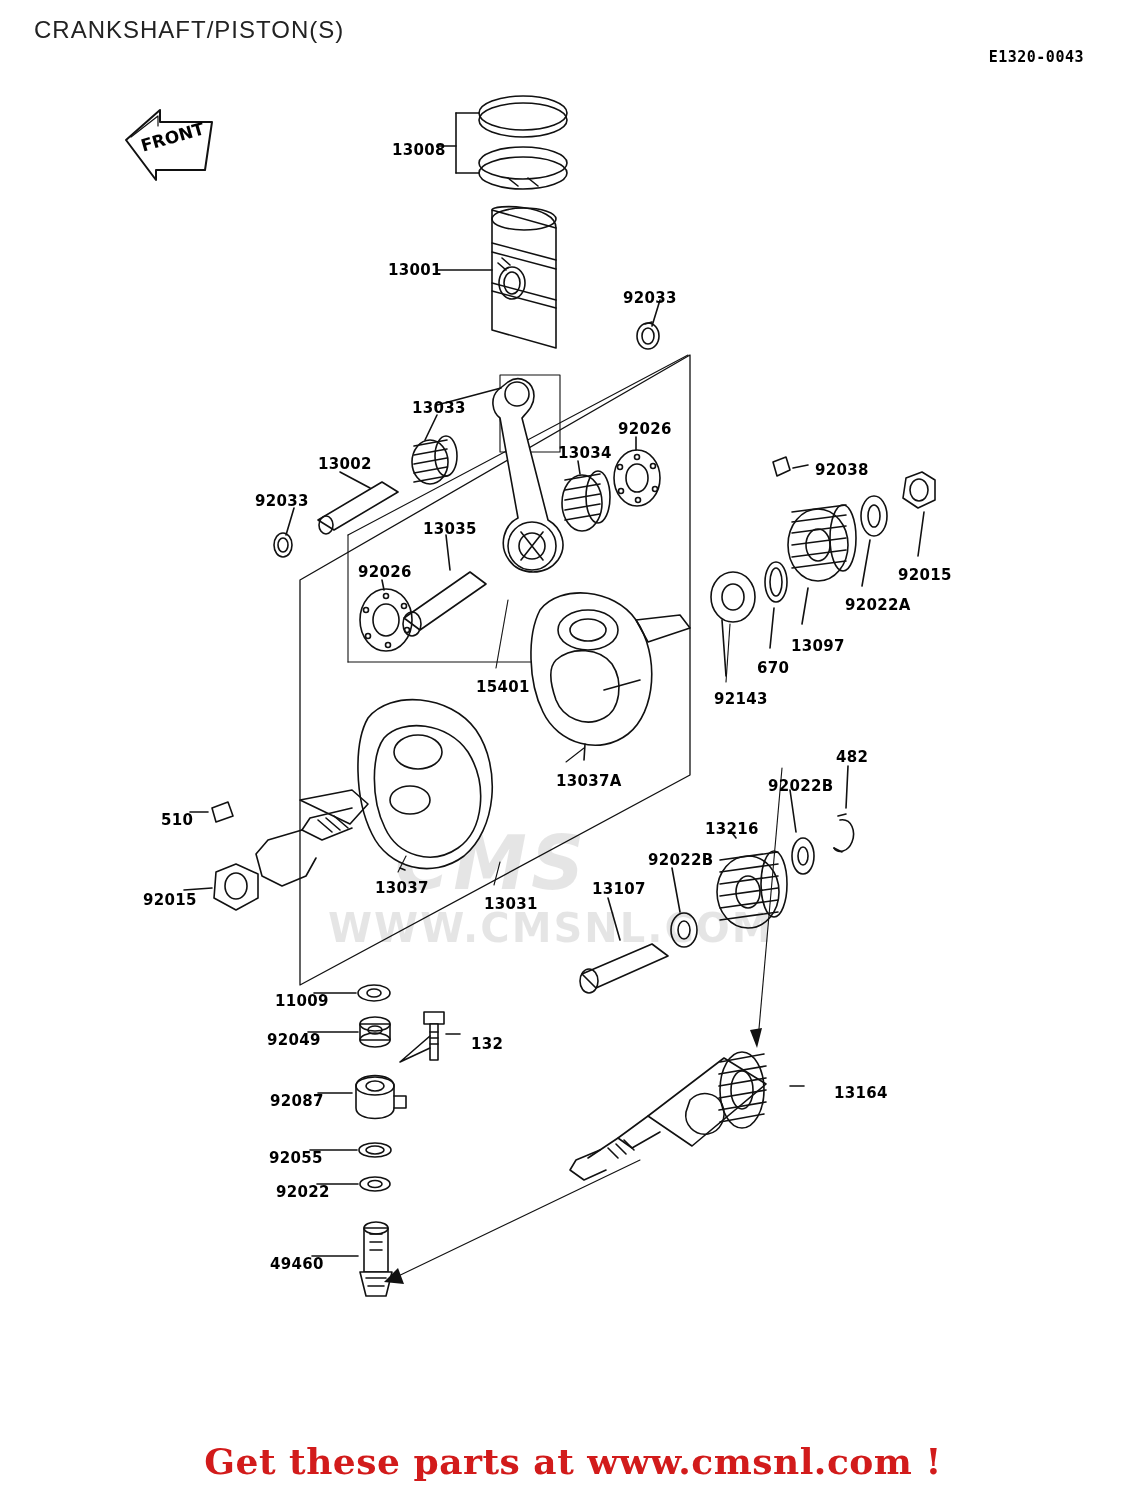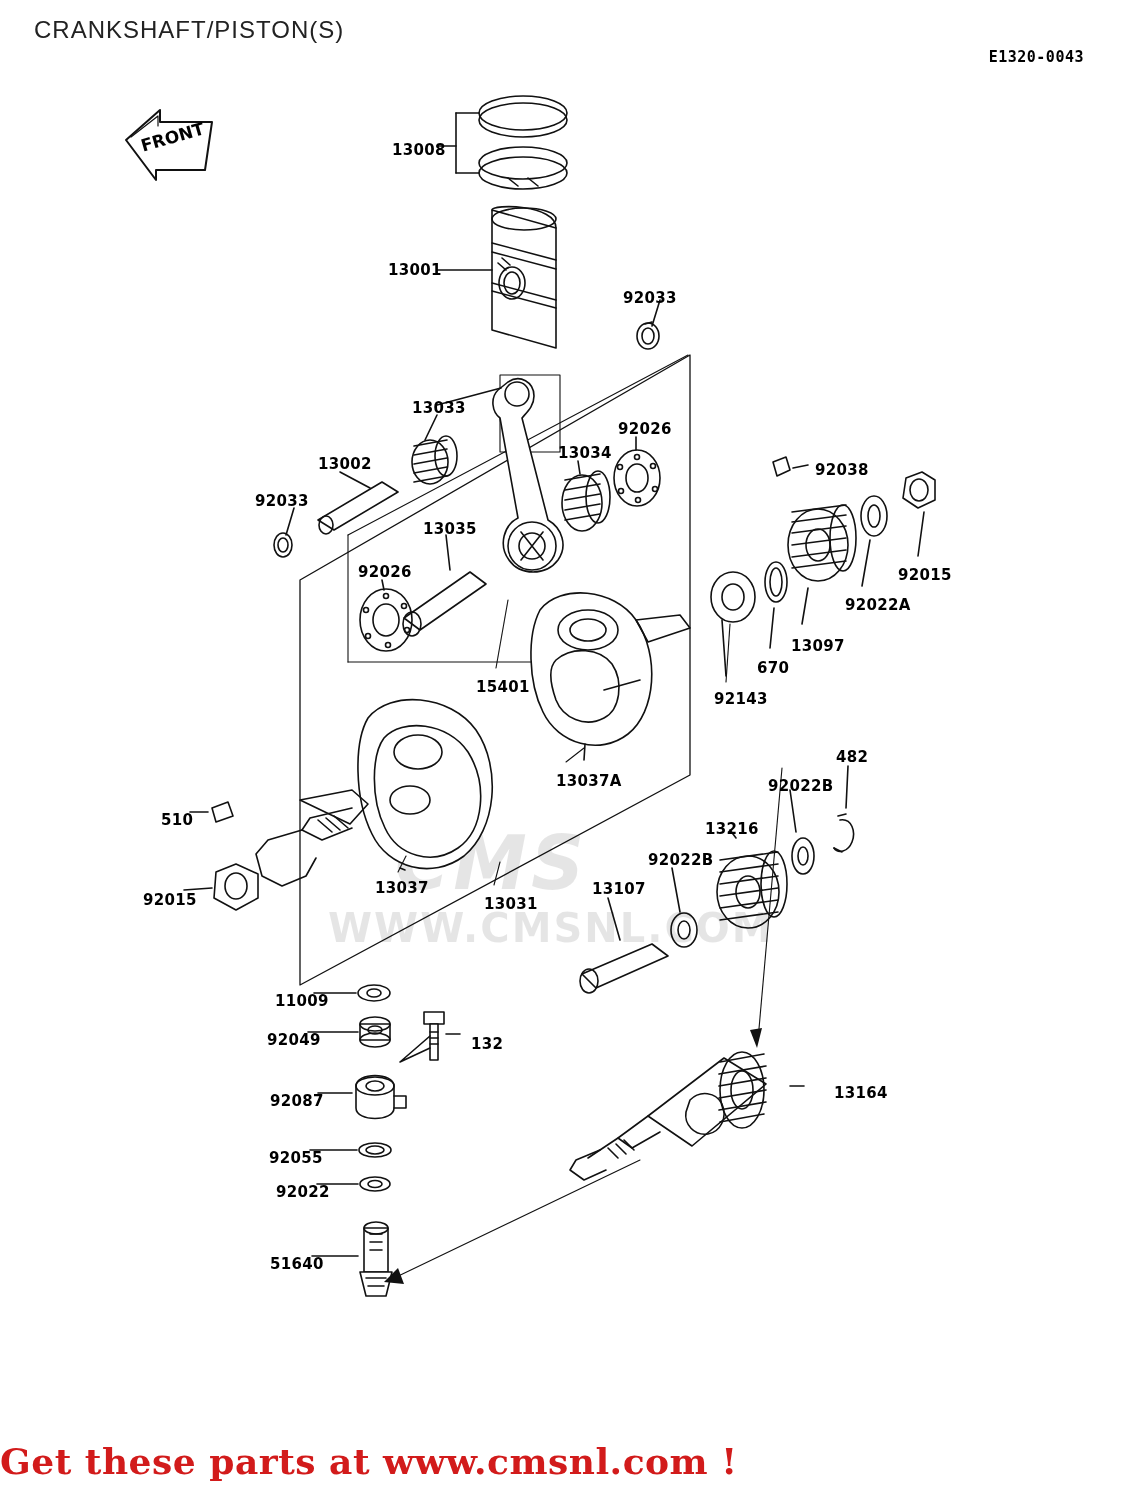--- a/index.html
+++ b/index.html
@@ -31,21 +31,21 @@
     font-size: 15px;
     font-weight: bold;
     letter-spacing: 0.5px;
     font-family: "DejaVu Sans Mono", monospace;
   }
   #footer-cta {
     position: absolute;
     left: 0;
     width: 100%;
     top: 1440px;
-    text-align: left;
+    text-align: center;
     font-size: 36px;
     font-weight: bold;
     color: #d21b1b;
     font-family: "DejaVu Serif", serif;
     letter-spacing: 0.5px;
   }
   .label {
     position: absolute;
     font-size: 15px;
     font-weight: bold;
@@ -354,15 +354,15 @@
 <div class="label" style="left:484px; top:895px;">13031</div>
 <div class="label" style="left:592px; top:880px;">13107</div>
 <div class="label" style="left:648px; top:851px;">92022B</div>
 <div class="label" style="left:275px; top:992px;">11009</div>
 <div class="label" style="left:267px; top:1031px;">92049</div>
 <div class="label" style="left:471px; top:1035px;text-align:center;">132</div>
 <div class="label" style="left:270px; top:1092px;">92087</div>
 <div class="label" style="left:822px; top:1084px;margin-left:12px;">13164</div>
 <div class="label" style="left:269px; top:1149px;text-align:right;">92055</div>
 <div class="label" style="left:276px; top:1183px;">92022</div>
-<div class="label" style="left:270px; top:1255px;">51640</div>
+<div class="label" style="left:270px; top:1255px;">49460</div>
 
 <div id="footer-cta">Get these parts at www.cmsnl.com !</div>
 
 </body></html>

